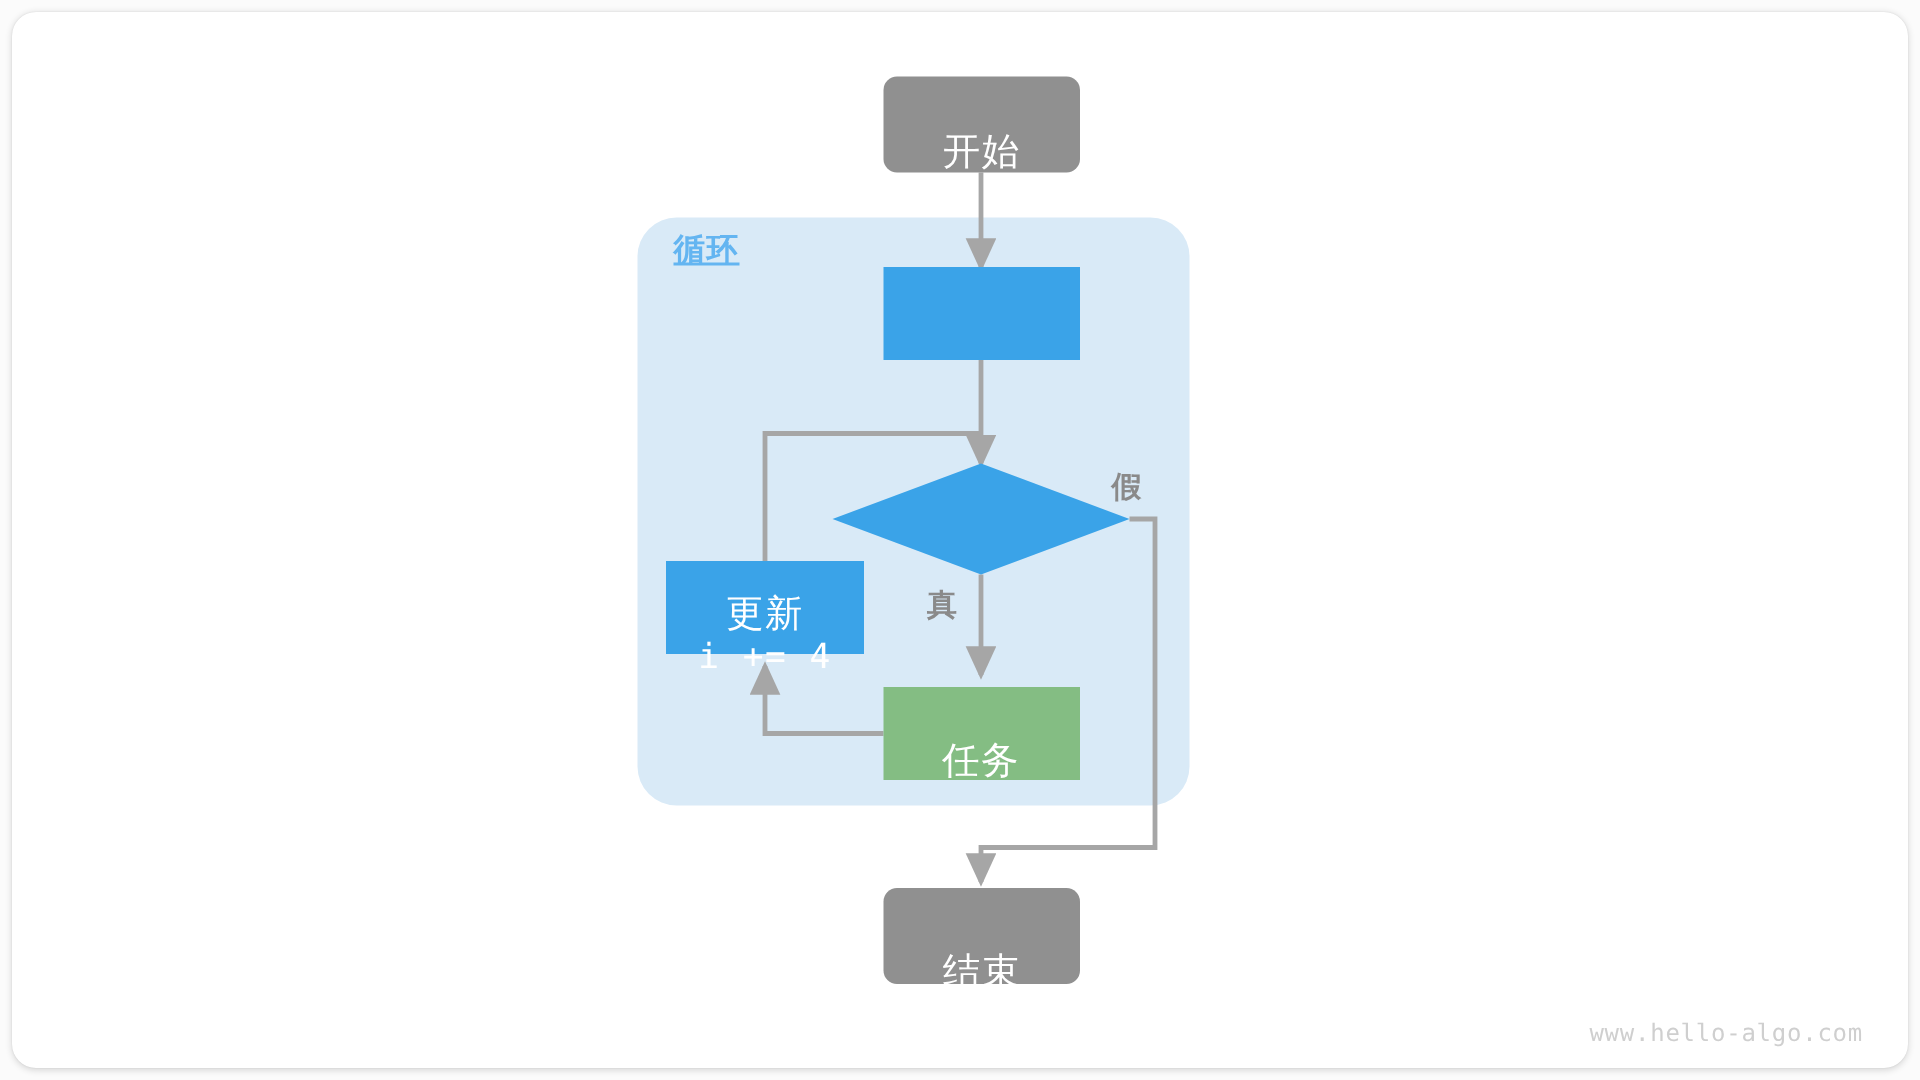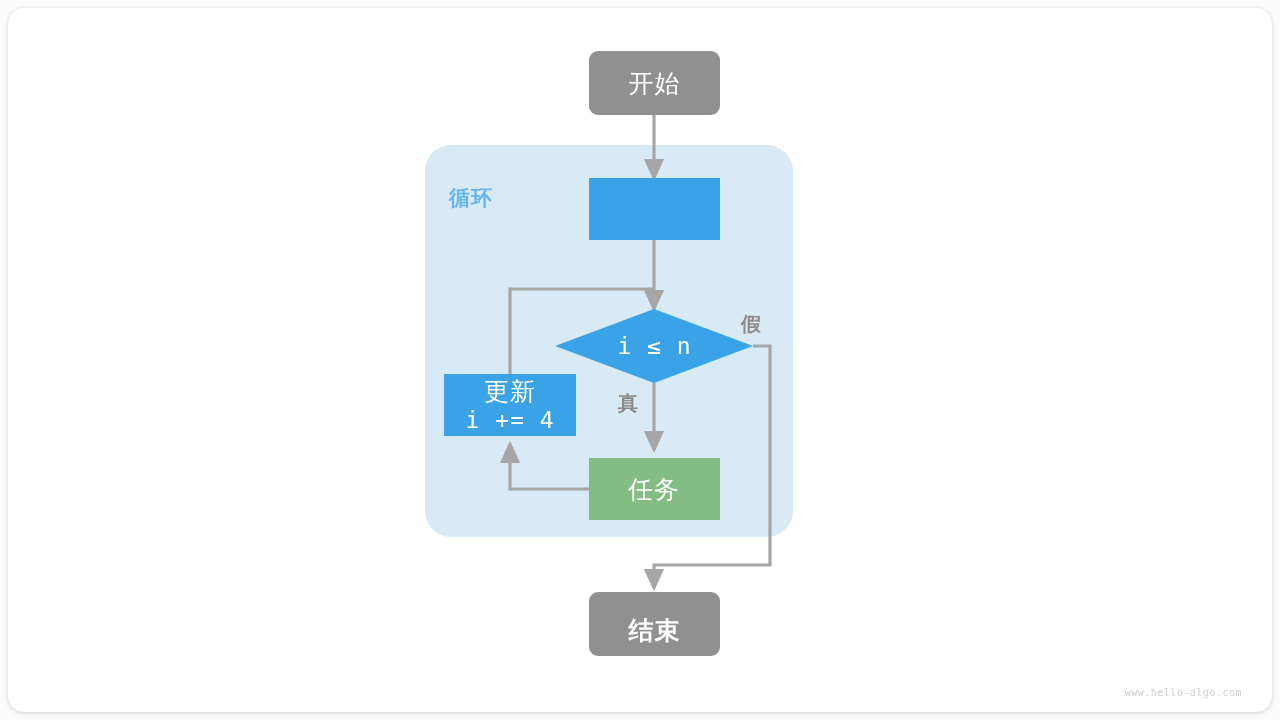--- a/index.html
+++ b/index.html
@@ -33,20 +33,21 @@
     top: 0;
   }
   .node-label {
     position: absolute;
     display: flex;
     flex-direction: column;
     align-items: center;
     justify-content: center;
     color: #ffffff;
     pointer-events: none;
+    margin-top: 18px;
   }
   .label-cjk {
     font-family: "Liberation Sans", "DejaVu Sans", sans-serif;
     font-size: 25px;
     line-height: 30px;
     letter-spacing: 1px;
   }
   .label-code {
     font-family: "DejaVu Sans Mono", "Liberation Mono", monospace;
     font-size: 23px;
@@ -57,33 +58,34 @@
     position: absolute;
     font-family: "Liberation Sans", "DejaVu Sans", sans-serif;
     font-size: 20px;
     font-weight: bold;
     color: #8a8a8a;
     pointer-events: none;
   }
   #loop-title {
     position: absolute;
     left: 449px;
-    top: 184px;
+    top: 152px;
     font-family: "Liberation Sans", "DejaVu Sans", sans-serif;
     font-size: 21px;
     font-weight: bold;
     color: #64b5f1;
     letter-spacing: 1px;
+    text-decoration: underline;
   }
   #watermark {
     position: absolute;
     right: 38px;
     bottom: 22px;
     font-family: "DejaVu Sans Mono", "Liberation Mono", monospace;
-    font-size: 10px;
+    font-size: 16px;
     color: #cfcfcf;
     letter-spacing: 0.5px;
   }
 </style>
 </head>
 <body>
 
 <div id="canvas">
   <div id="card"></div>
 
@@ -133,34 +135,31 @@
     <rect x="589" y="592" width="131" height="64" rx="9" ry="9" fill="#909090"></rect>
   </svg>
 
   <div id="loop-title">循环</div>
 
   <div class="node-label" style="left:589px; top:51px; width:131px; height:64px;">
     <span class="label-cjk">开始</span>
   </div>
 
 
-  <div class="node-label" style="left:589px; top:315px; width:131px; height:62px;">
-    <span class="label-code">i ≤ n</span>
-  </div>
 
   <div class="node-label" style="left:444px; top:374px; width:132px; height:62px;border-radius:27px;">
     <span class="label-cjk">更新</span>
     <span class="label-code">i += 4</span>
   </div>
 
   <div class="node-label" style="left:589px; top:458px; width:130px; height:62px;">
     <span class="label-cjk">任务</span>
   </div>
 
-  <div class="node-label" style="left:589px; top:592px; width:131px; height:75px;font-weight:bold;">
+  <div class="node-label" style="left:589px; top:592px; width:131px; height:75px;">
     <span class="label-cjk">结束</span>
   </div>
 
   <div class="edge-label" style="left:618px; top:390px;">真</div>
 
   <div class="edge-label" style="left:741px; top:311px;">假</div>
 
   <div id="watermark">www.hello-algo.com</div>
 </div>
 

